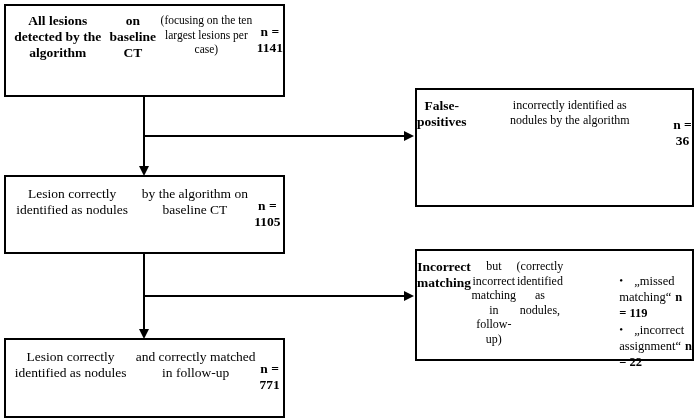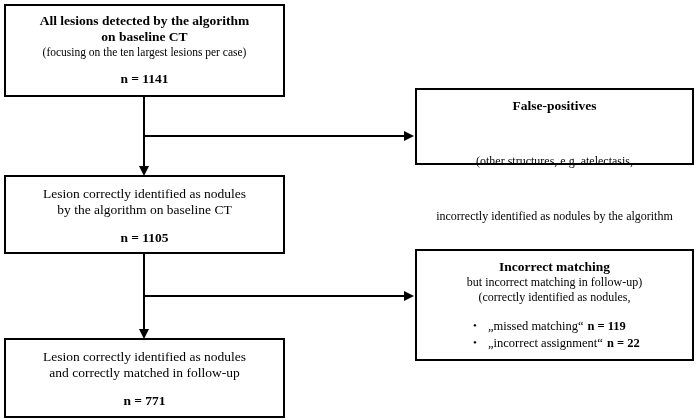--- a/index.html
+++ b/index.html
@@ -23,24 +23,24 @@
     width: 700px;
     height: 420px;
   }
   .box {
     position: absolute;
     box-sizing: border-box;
     background: #ffffff;
     border: 2px solid #000000;
     text-align: center;
     display: flex;
-    flex-direction: column;
+    flex-direction: row;
   }
   #box-top        { left: 4px;   top: 4px;   width: 281px; height: 93px;  padding-top: 7px; }
-  #box-falsepos   { left: 415px; top: 88px;  width: 279px; height: 77px;  padding-top: 8px; gap: 40px; }
+  #box-falsepos   { left: 415px; top: 88px;  width: 279px; height: 119px;  padding-top: 8px; gap: 40px; }
   #box-identified { left: 4px;   top: 175px; width: 281px; height: 79px;  padding-top: 9px; }
   #box-matching   { left: 415px; top: 249px; width: 279px; height: 112px; padding-top: 8px; }
   #box-matched    { left: 4px;   top: 338px; width: 281px; height: 80px;  padding-top: 9px; }
 
   .t-bold-lg { font-size: 13.5px; font-weight: bold;   line-height: 16px; }
   .t-reg-lg  { font-size: 13.5px; font-weight: normal; line-height: 16px; }
   .t-bold-sm { font-size: 11.5px; font-weight: normal;   line-height: 14.5px; }
   .t-reg-sm  { font-size: 12px;   font-weight: normal; line-height: 14.5px; }
 
   .n-line { font-size: 13.5px; font-weight: bold; }
@@ -88,21 +88,20 @@
 
   <div class="box" id="box-top">
     <div class="t-bold-lg">All lesions detected by the algorithm</div>
     <div class="t-bold-lg">on baseline CT</div>
     <div class="t-bold-sm">(focusing on the ten largest lesions per case)</div>
     <div class="n-line">n = 1141</div>
   </div>
 
   <div class="box" id="box-falsepos">
     <div class="t-bold-lg">False-positives</div>
-    <div class="t-reg-sm">(other structures, e.g. atelectasis,</div>
     <div class="t-reg-sm">incorrectly identified as nodules by the algorithm</div>
     <div class="n-line">n = 36</div>
   </div>
 
   <div class="box" id="box-identified">
     <div class="t-reg-lg">Lesion correctly identified as nodules</div>
     <div class="t-reg-lg">by the algorithm on baseline CT</div>
     <div class="n-line">n = 1105</div>
   </div>
 

